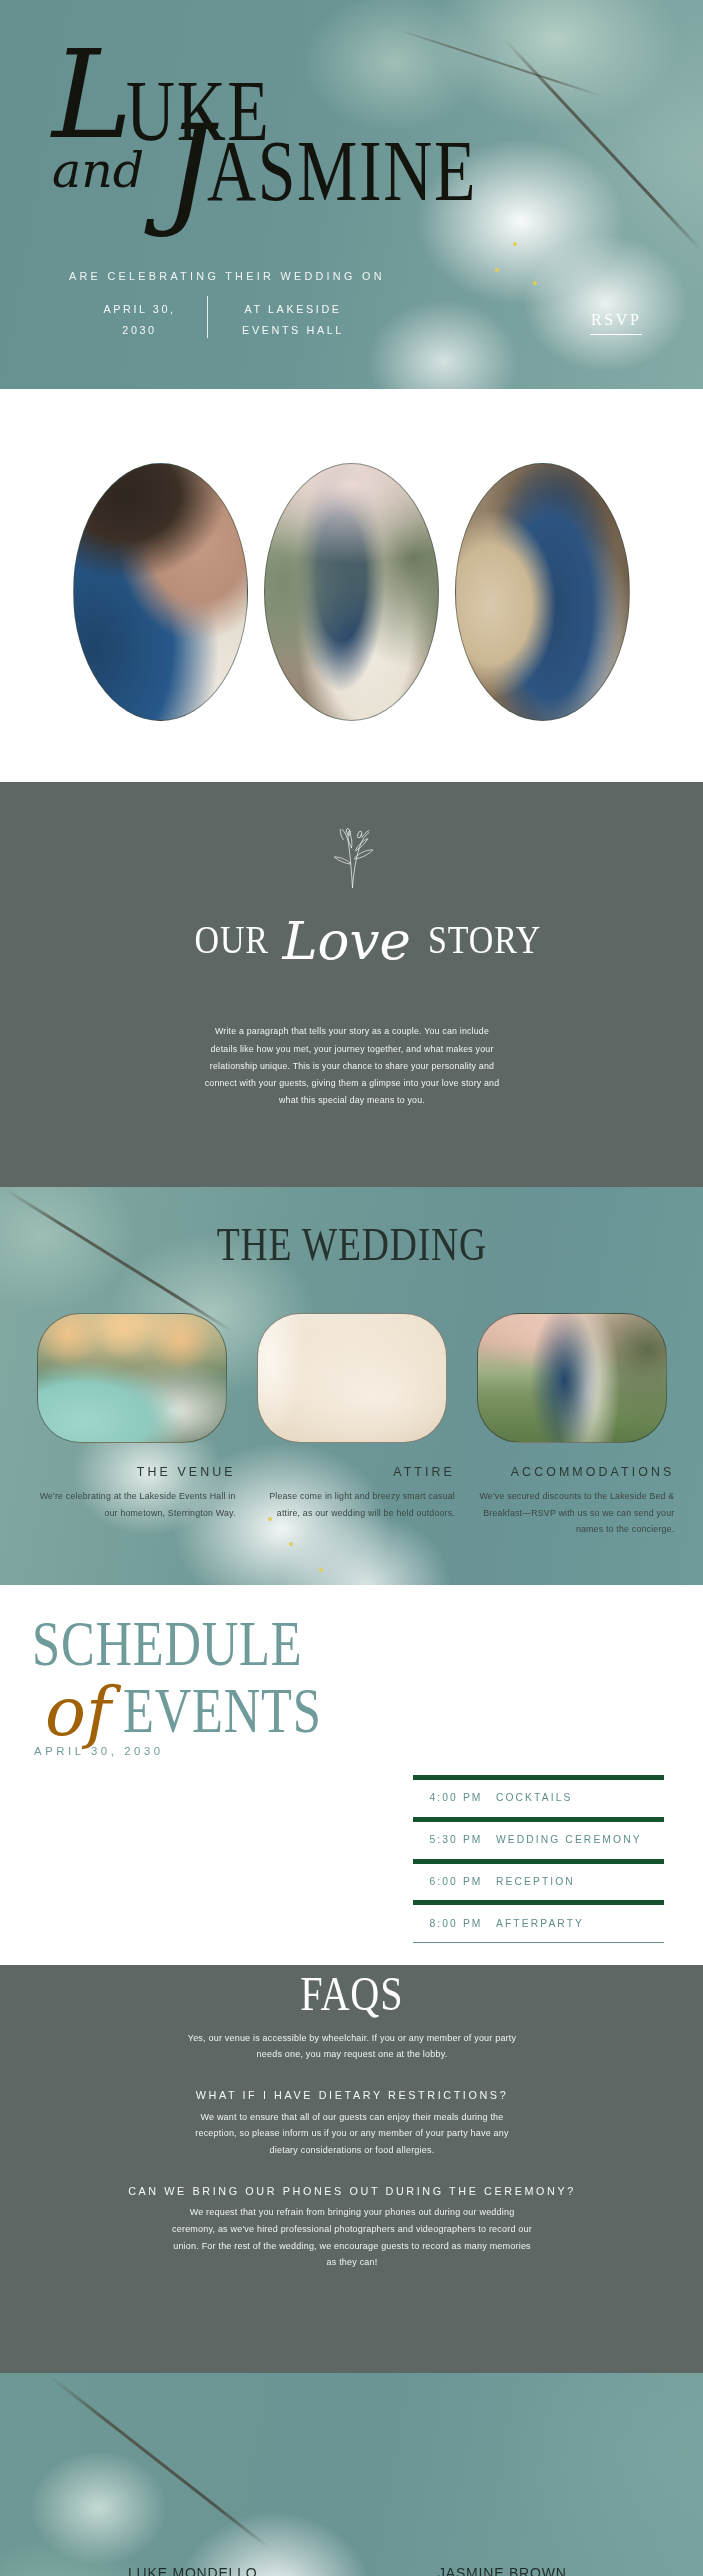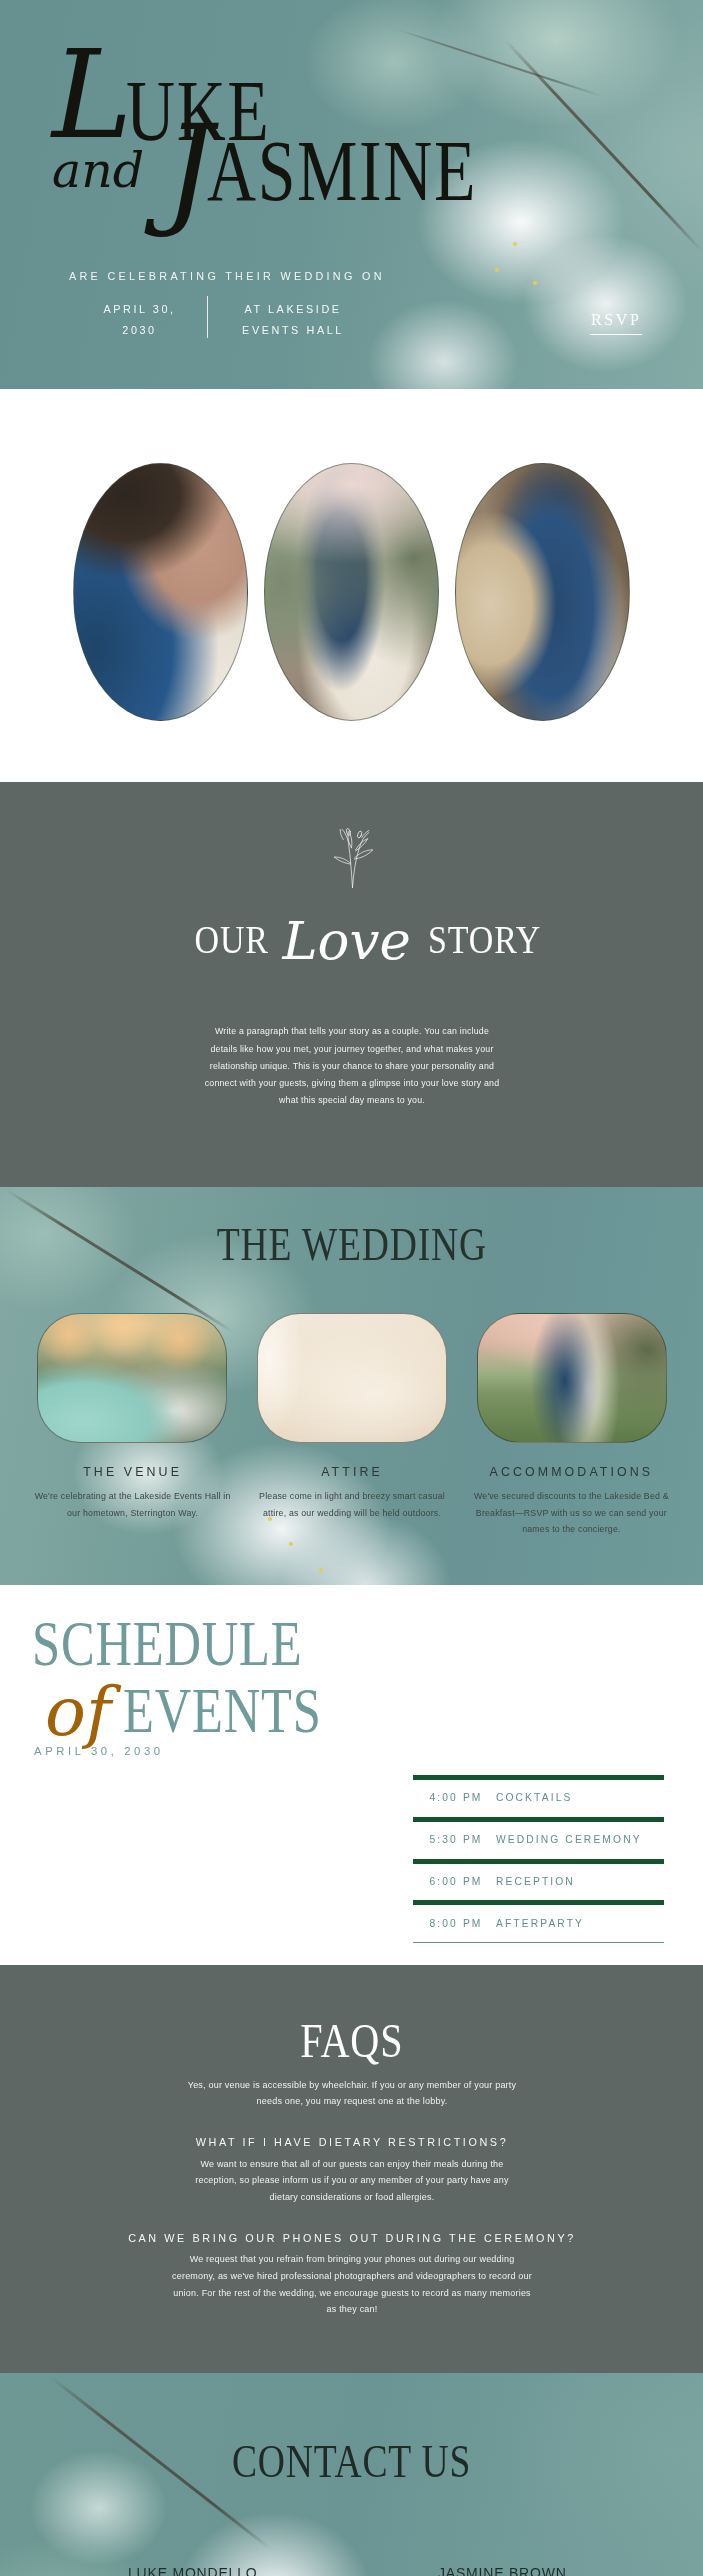--- a/index.html
+++ b/index.html
@@ -107,41 +107,41 @@
       radial-gradient(165px 108px at 62% 62%, #f7efe3 0%, rgba(247,238,226,0) 80%),
       radial-gradient(108px 77px at 30% 40%, #efe3d2 0%, rgba(239,227,210,0) 75%),
       linear-gradient(160deg, #f4ece0 0%, #ecdfca 45%, #e4d4bd 75%, #d9c6ab 100%); }
   .card-attire { background-image:
       radial-gradient(49px 108px at 46% 52%, #24466b 0%, rgba(36,70,107,0) 70%),
       radial-gradient(44px 118px at 58% 58%, #efe9df 0%, rgba(239,233,223,0) 75%),
       radial-gradient(118px 98px at 90% 28%, #5d6b4a 0%, rgba(93,107,74,0) 75%),
       radial-gradient(134px 62px at 50% 12%, rgba(238,205,188,.9), rgba(238,205,188,0) 75%),
       linear-gradient(180deg, #e3bfae 0%, #d9b3a2 22%, #9caf83 46%, #7d9464 62%, #6d8755 80%, #5e7a49 100%); }
   .cols-row { position:absolute; top:278px; left:0; width:100%; display:flex; justify-content:center; gap:13.4px; }
-  .info-col { width:206px; text-align:center; }
+  .info-col { width:206px; text-align:right; }
   .info-heading { font-size:12.4px; letter-spacing:3.1px; color:#2c3834; }
   .info-text { margin-top:9.3px; font-size:8.8px; line-height:1.85; color:#3c4744; letter-spacing:0.2px; }
 
   
   .schedule { height:380px; background:#ffffff; color:#6f9b9a; }
   .sched-line1 { position:absolute; top:27px; left:32px; }
   .sched-line1 .didone { font-size:64px; line-height:1; transform:scaleX(.79); transform-origin:left top; letter-spacing:1px; color:#6f9b9a; }
   .sched-of { position:absolute; top:87px; left:45px; font-size:68px; color:#a16207; }
   .sched-line2 { position:absolute; top:94px; left:123px; }
   .sched-line2 .didone { font-size:64px; line-height:1; transform:scaleX(.79); transform-origin:left top; letter-spacing:1px; color:#6f9b9a; }
   .sched-date { position:absolute; top:160px; left:34px; font-size:11.3px; letter-spacing:3.6px; color:#6f9b9a; }
   .sched-list { position:absolute; top:190px; left:413px; width:251px; list-style:none; }
   .sched-list li { border-top:5px solid #14532d; padding:12.4px 0 13.4px 16.5px; }
   .sched-list li:last-child { border-bottom:1px solid #64908e; }
   .sched-time { font-size:10.3px; letter-spacing:2.1px; color:#5f8e8c; margin-right:13.4px; }
   .sched-label { font-size:10.3px; letter-spacing:2.1px; color:#5f8e8c; }
 
   
   .faq { height:408px; background:#5e6763; text-align:center; color:#ffffff; }
-  .faq-title { padding-top:47px; }
+  .faq-title { }
   .faq-title .didone { font-size:49px; transform:scaleX(.82); color:#fdfefd; letter-spacing:1px; }
   .faq-q { margin:34px auto 0; font-size:10.8px; letter-spacing:2.6px; color:#f6f8f6; }
   .faq-q.later { margin-top:26px; }
   .faq-a { margin:7.7px auto 0; width:330px; font-size:9px; line-height:1.85; letter-spacing:0.2px; color:#f1f3f1; }
   .faq-a.wide { width:367px; }
 
   
   .contact { height:397px;
     background-image:
       radial-gradient(139px 118px at 39% 56%, rgba(255,255,255,.95), rgba(255,255,255,0) 70%),
@@ -291,23 +291,20 @@
     <div class="faq-q later">WHAT IF I HAVE DIETARY RESTRICTIONS?</div>
     <p class="faq-a">We want to ensure that all of our guests can enjoy their meals during the reception, so please inform us if you or any member of your party have any dietary considerations or food allergies.</p>
 
     <div class="faq-q later">CAN WE BRING OUR PHONES OUT DURING THE CEREMONY?</div>
     <p class="faq-a wide">We request that you refrain from bringing your phones out during our wedding ceremony, as we've hired professional photographers and videographers to record our union. For the rest of the wedding, we encourage guests to record as many memories as they can!</p>
   </section>
 
   <section class="contact teal-photo">
     <div class="branch" style="width:278px; left:20.6px; top:88px; transform:rotate(38deg);"></div>
 
-    <div class="contact-title">
-      <span class="didone">CONTACT US</span>
-    </div>
 
     <div class="contact-col left">
       <div class="contact-name">LUKE MONDELLO</div>
 
     </div>
 
     <div class="contact-col right">
       <div class="contact-name">JASMINE BROWN</div>
 
     </div>

